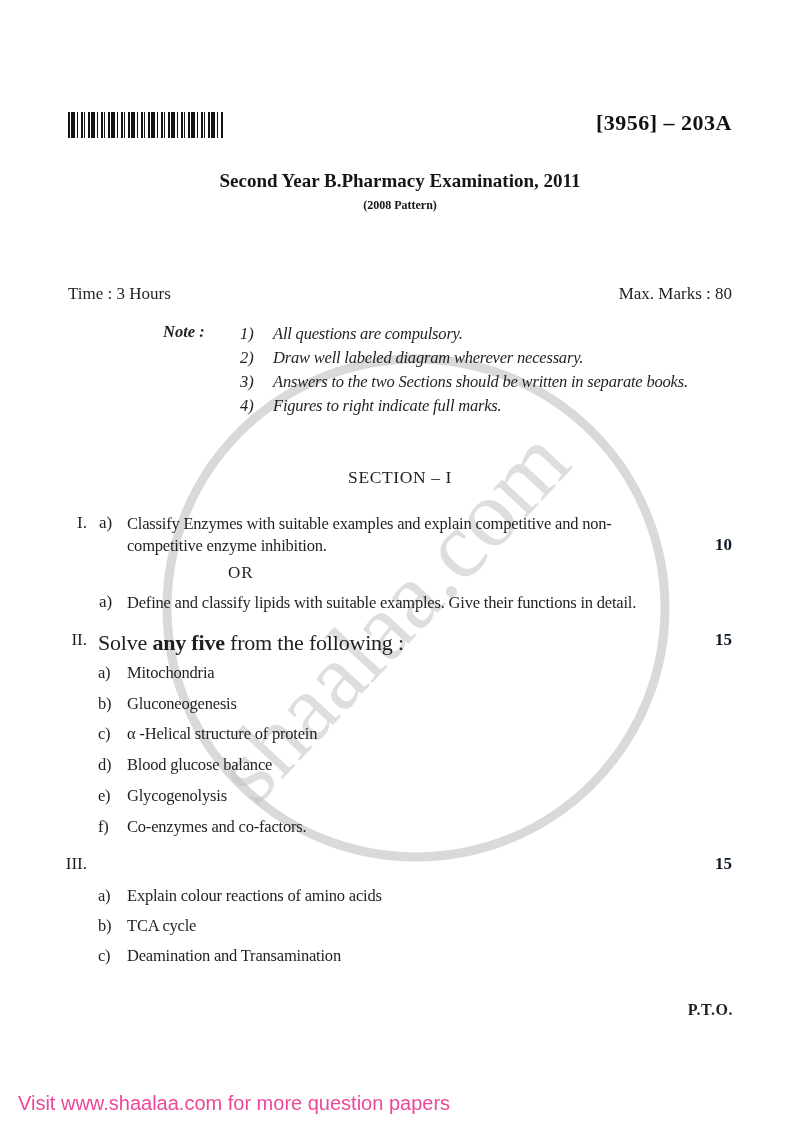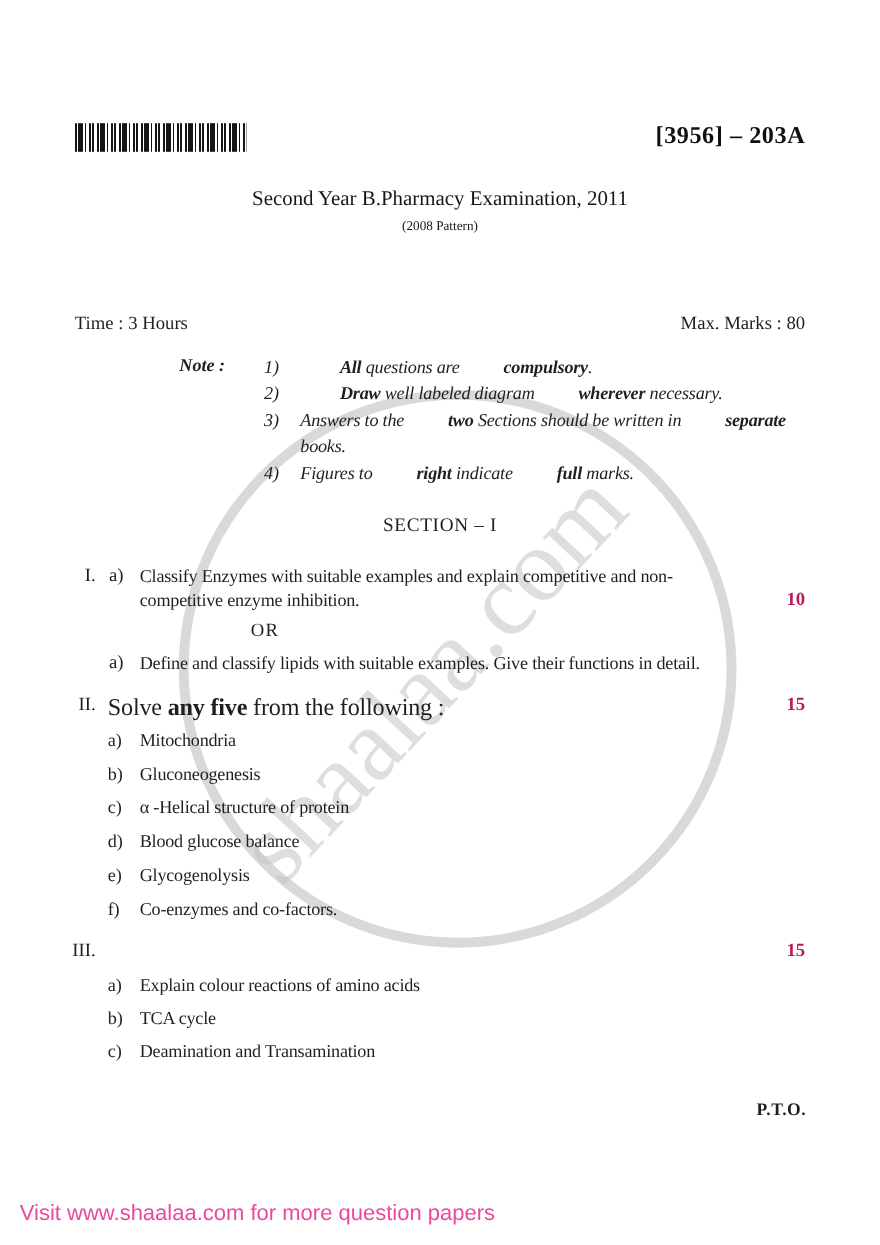--- a/index.html
+++ b/index.html
@@ -21,44 +21,44 @@
       #151515 3px 7px,#ffffff 7px 9px,
       #151515 9px 10px,#ffffff 10px 13px,
       #151515 13px 15px,#ffffff 15px 16px,
       #151515 16px 17px,#ffffff 17px 20px);
   }
   .paper-code{
     position:absolute;right:68px;top:110px;
     font-size:22px;font-weight:bold;letter-spacing:.5px;color:#111;
   }
   .title-block{position:absolute;left:0;top:169px;width:100%;text-align:center;color:#161616;}
-  .title-line{font-weight:normal;line-height:24px;white-space:pre;text-align:center;}
+  .title-line{font-weight:bold;line-height:24px;white-space:pre;text-align:center;}
   .t1{font-size:19px;}
   .t2{font-size:12px;}
   .t3{font-size:19px;letter-spacing:.4px;}
   .t4{font-size:18px;}
 
   .meta-time{position:absolute;left:68px;top:284px;font-size:17px;}
   .meta-marks{position:absolute;right:68px;top:284px;font-size:17px;}
 
   .note-label{position:absolute;left:163px;top:322px;font-size:16.5px;font-style:italic;font-weight:bold;}
   .note-items{position:absolute;left:240px;top:322px;width:480px;}
   .note-row{display:flex;line-height:24px;font-size:16.5px;font-style:italic;}
   .note-num{flex:0 0 24px;text-align:left;}
   .note-text{width:445px;margin-left:9px;letter-spacing:-.2px;}
-  .note-text b{font-weight:bold;margin-left:36px;}
+  .note-text b{font-weight:normal;}
 
   .section-title{position:absolute;left:0;top:467px;width:100%;text-align:center;font-size:17.5px;letter-spacing:.6px;}
 
   .q-roman{position:absolute;left:40px;width:47px;text-align:right;font-size:17px;}
   .q-label{position:absolute;left:99px;font-size:17px;}
   .q-text{position:absolute;left:127px;font-size:16.5px;line-height:22px;letter-spacing:-.2px;}
   .q-intro{position:absolute;left:98px;font-size:22px;letter-spacing:-.2px;}
   .q-intro b{font-weight:bold;}
-  .marks{position:absolute;right:68px;font-size:17px;font-weight:bold;color:#be185d;}
+  .marks{position:absolute;right:68px;font-size:17px;font-weight:bold;color:#0f172a;}
   .or-label{position:absolute;left:228px;font-size:17px;letter-spacing:1px;}
   .nowrap{white-space:nowrap;}
 
   .item{position:absolute;left:98px;font-size:16.5px;white-space:nowrap;letter-spacing:-.2px;}
   .item-label{display:inline-block;width:29px;}
 
   .pto{position:absolute;right:67px;top:1001px;font-size:16px;font-weight:bold;letter-spacing:.5px;}
   .site-footer{
     position:absolute;left:18px;top:1092px;
     font-family:"Liberation Sans", sans-serif;

